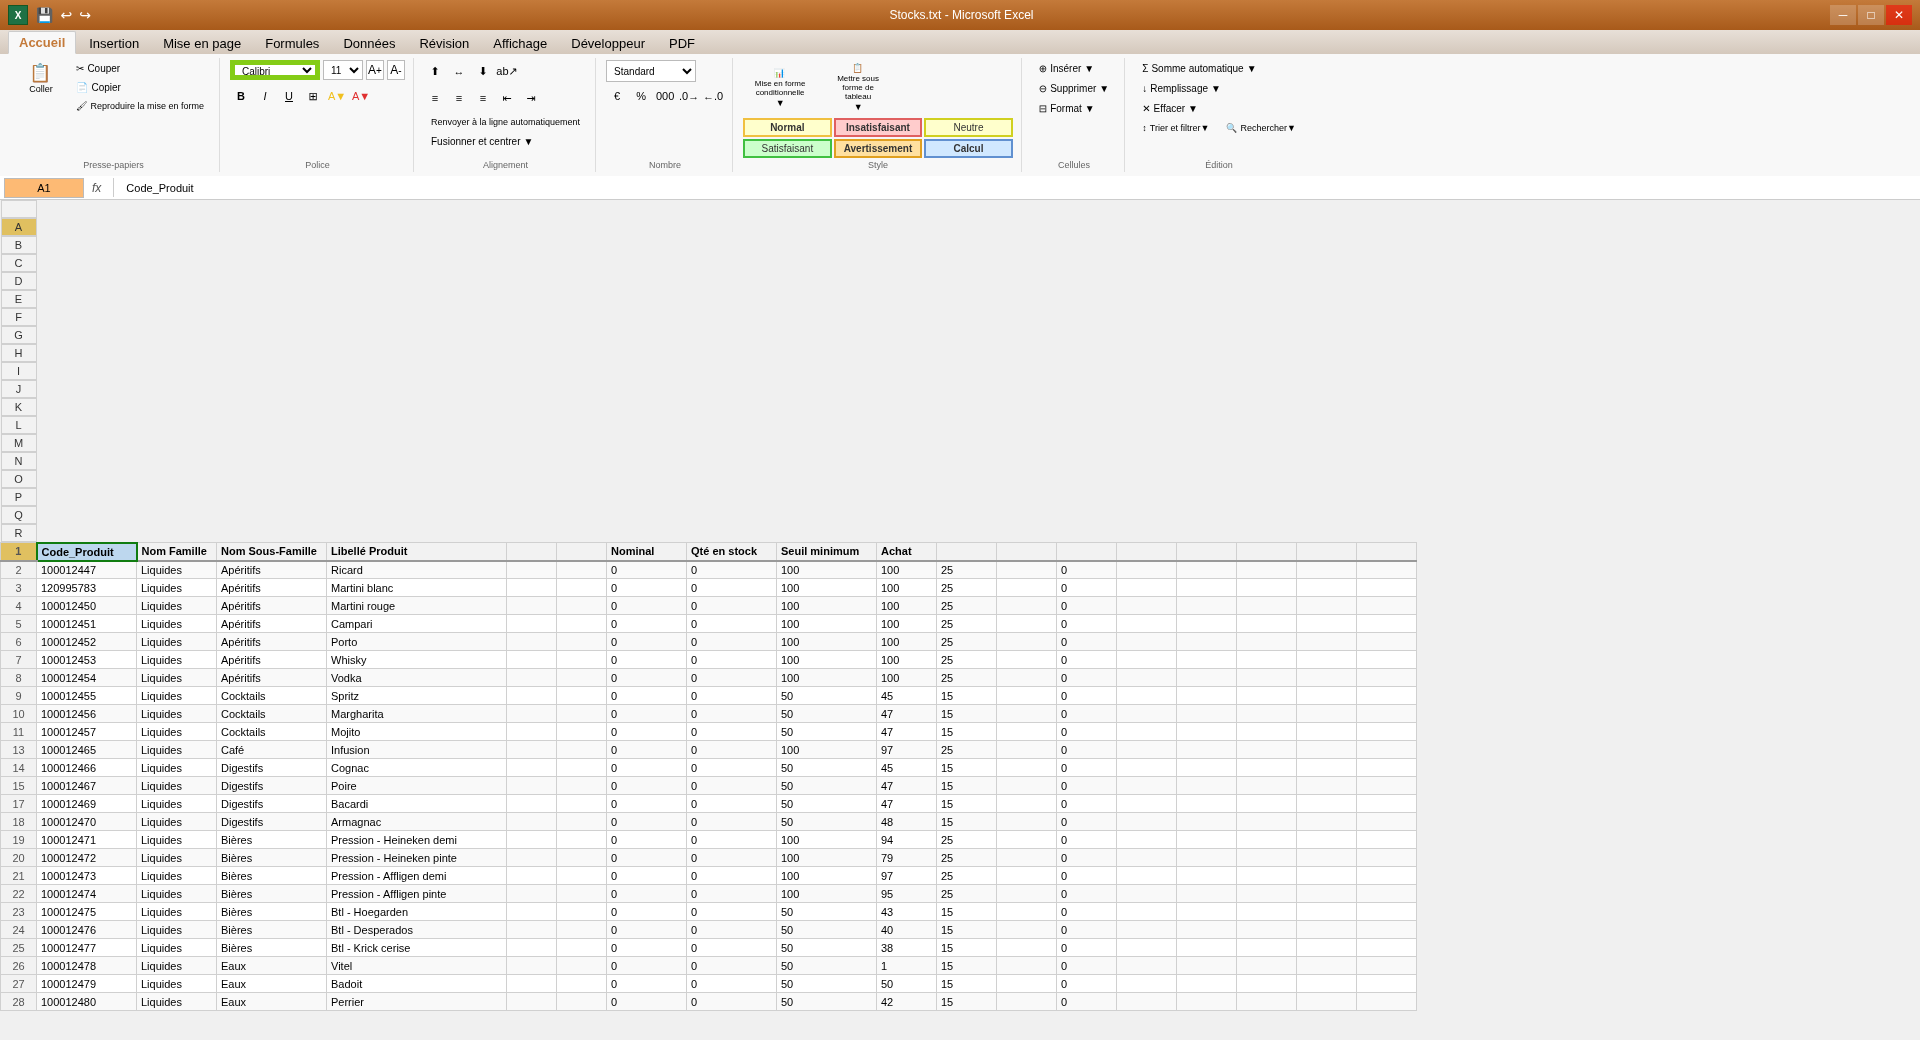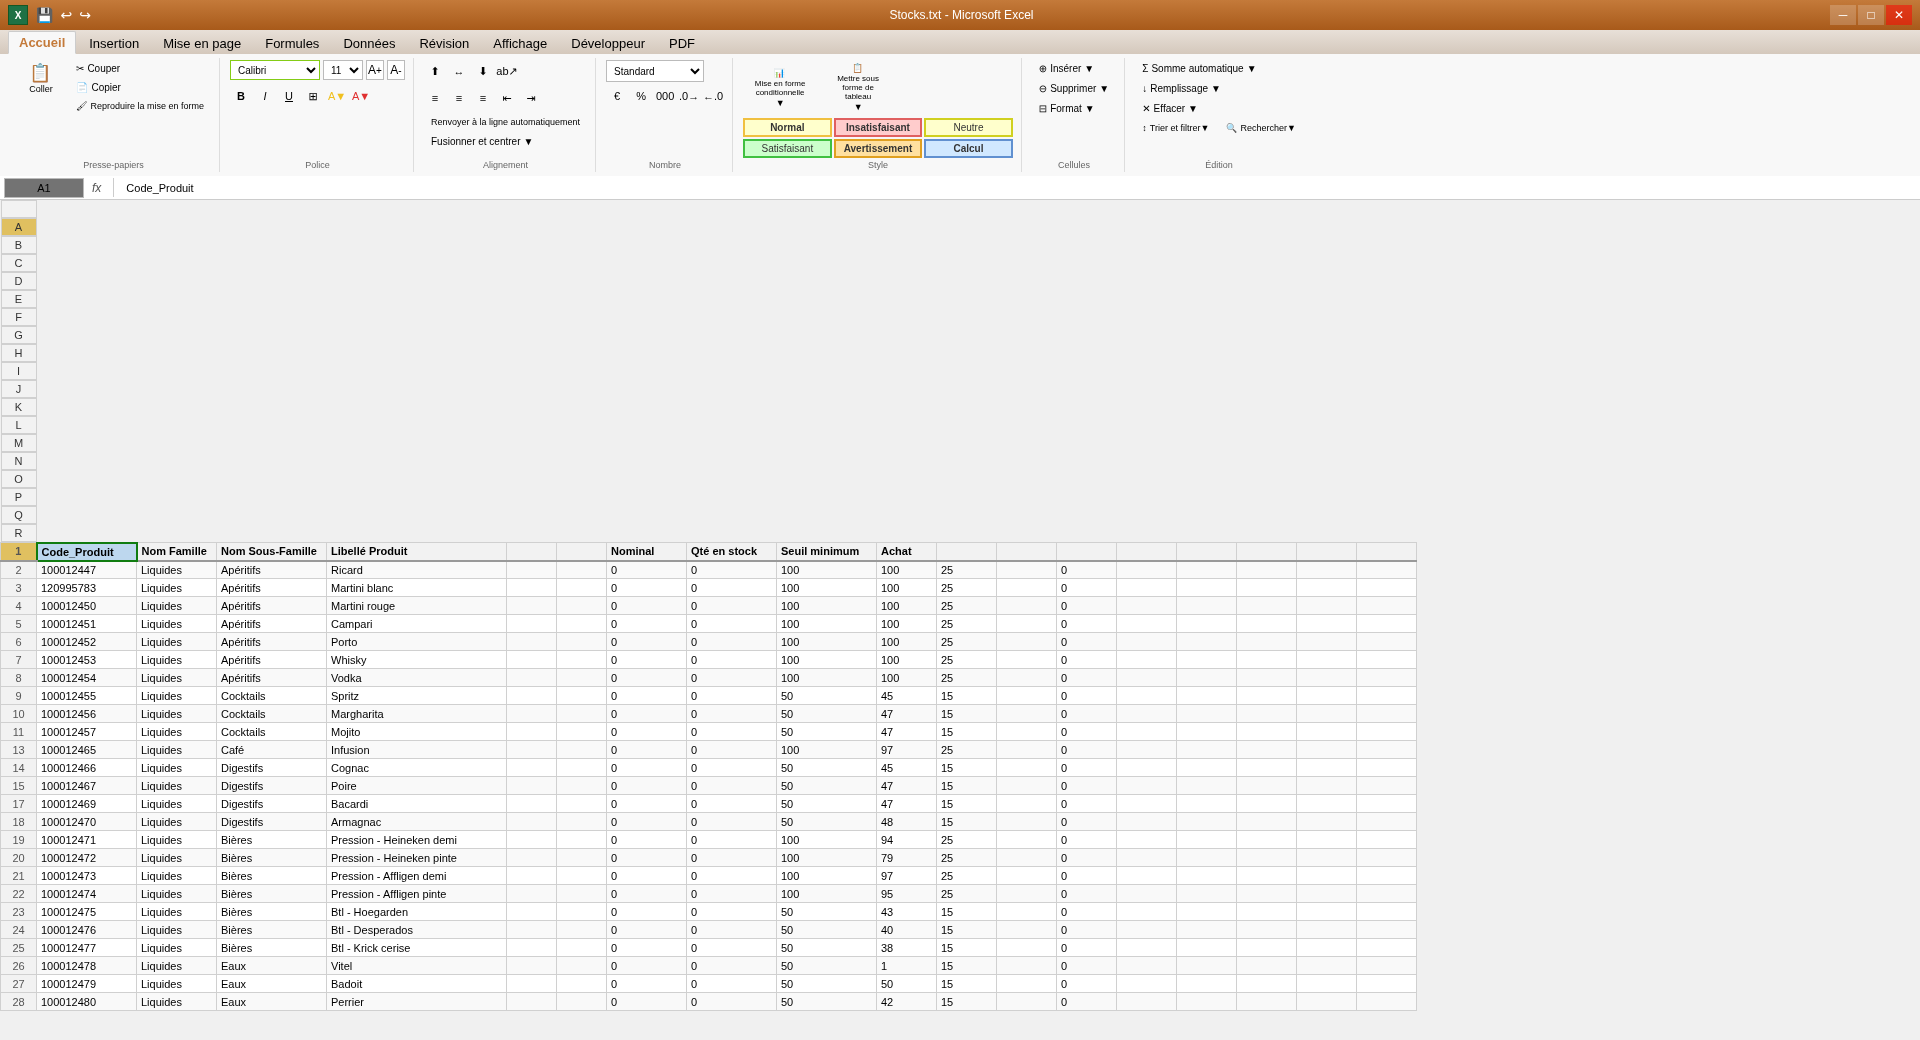--- a/index.html
+++ b/index.html
@@ -100,21 +100,21 @@
       background: none;
       border-radius: 2px;
       font-size: 10px;
       gap: 3px;
       white-space: nowrap;
     }
 
     
     .font-row { display: flex; align-items: center; gap: 3px; margin-bottom: 2px; }
     .font-select {
-      width: 90px; height: 20px; font-size: 10px; border: 1px solid #84cc16;
+      width: 90px; height: 20px; font-size: 10px; border: 5px solid #84cc16;
       background: white; padding: 0 3px;
     }
     .font-size-select {
       width: 40px; height: 20px; font-size: 10px; border: 1px solid #bbb;
       background: white; padding: 0 3px;
     }
     .font-size-btn { width: 18px; height: 20px; border: 1px solid #bbb; background: white; cursor: pointer; font-size: 12px; display: flex; align-items: center; justify-content: center; }
 
     .format-row { display: flex; align-items: center; gap: 2px; }
     .fmt-btn {
@@ -123,21 +123,21 @@
       border-radius: 2px;
     }
     .fmt-btn.bold { font-weight: bold; }
     .fmt-btn.italic { font-style: italic; }
     .fmt-btn.underline { text-decoration: underline; }
 
     
     .align-row { display: flex; gap: 2px; margin-bottom: 2px; }
 
     
-    .num-select { width: 98px; height: 22px; font-size: 10px; border: 1px solid #bbb; background: white; padding: 0 3px; }
+    .num-select { width: 90px; height: 22px; font-size: 10px; border: 1px solid #bbb; background: white; padding: 0 3px; }
 
     
     .style-box {
       display: inline-flex;
       align-items: center;
       justify-content: center;
       padding: 2px 8px;
       font-size: 10px;
       border: 2px solid;
       cursor: pointer;
@@ -158,21 +158,21 @@
       display: flex;
       align-items: center;
       height: 24px;
       background: white;
       border-bottom: 1px solid #ccc;
       padding: 0 4px;
       gap: 4px;
     }
     #cell-ref {
       width: 80px; height: 20px; border: 1px solid #bbb; padding: 0 4px;
-      font-size: 11px; text-align: center; background: #737373;
+      font-size: 11px; text-align: center; background: #fdba74;
     }
     .fx-label { font-size: 12px; color: #555; font-style: italic; padding: 0 4px; }
     #formula-input { flex: 1; height: 20px; border: none; padding: 0 4px; font-size: 11px; outline: none; }
     .row-num-header {
       width: 36px; min-width: 36px;
       background: #f2f2f2;
       border-right: 1px solid #ccc;
       display: flex; align-items: center; justify-content: center;
       font-size: 10px; color: #555;
     }

